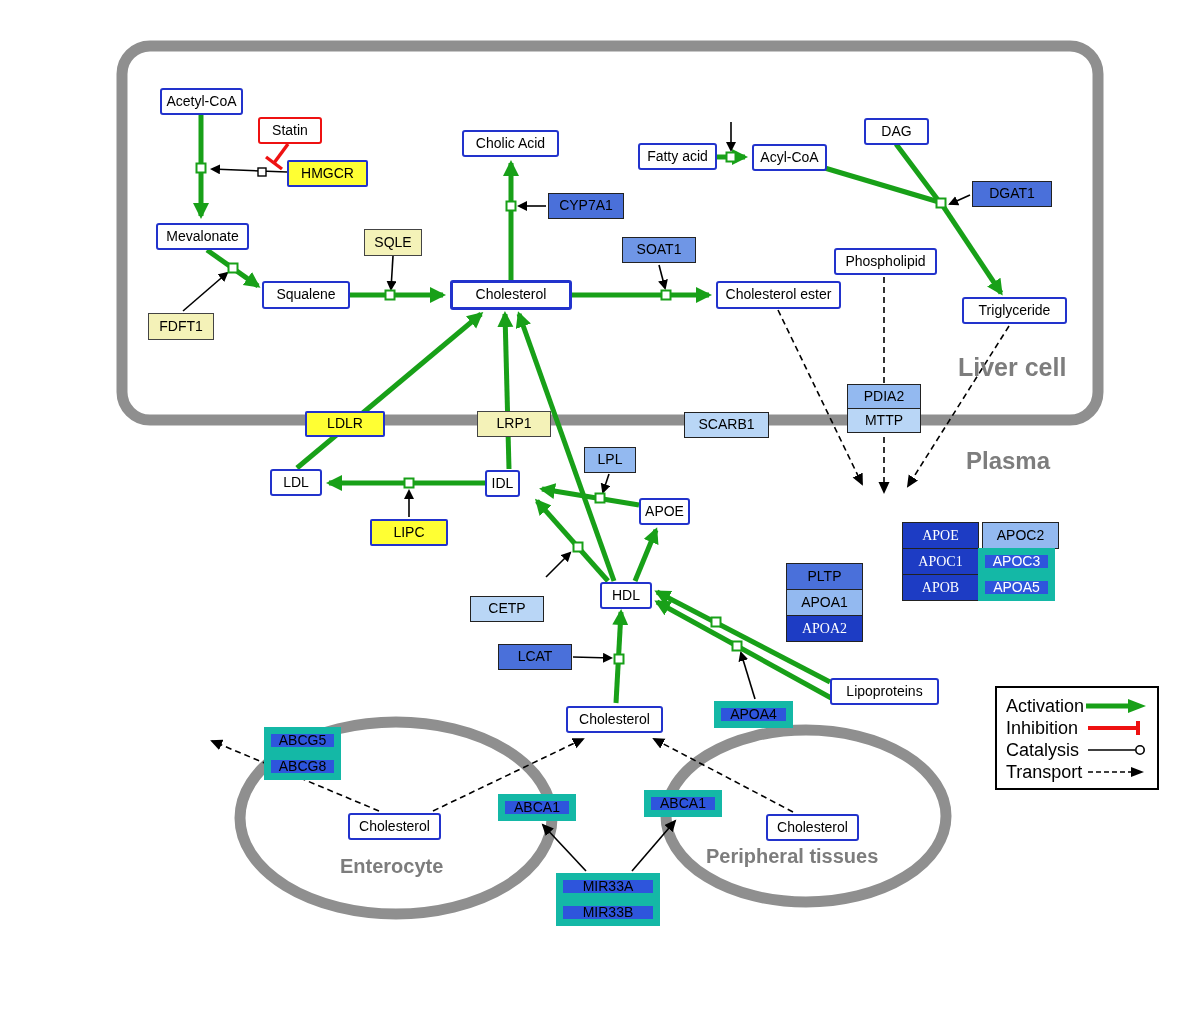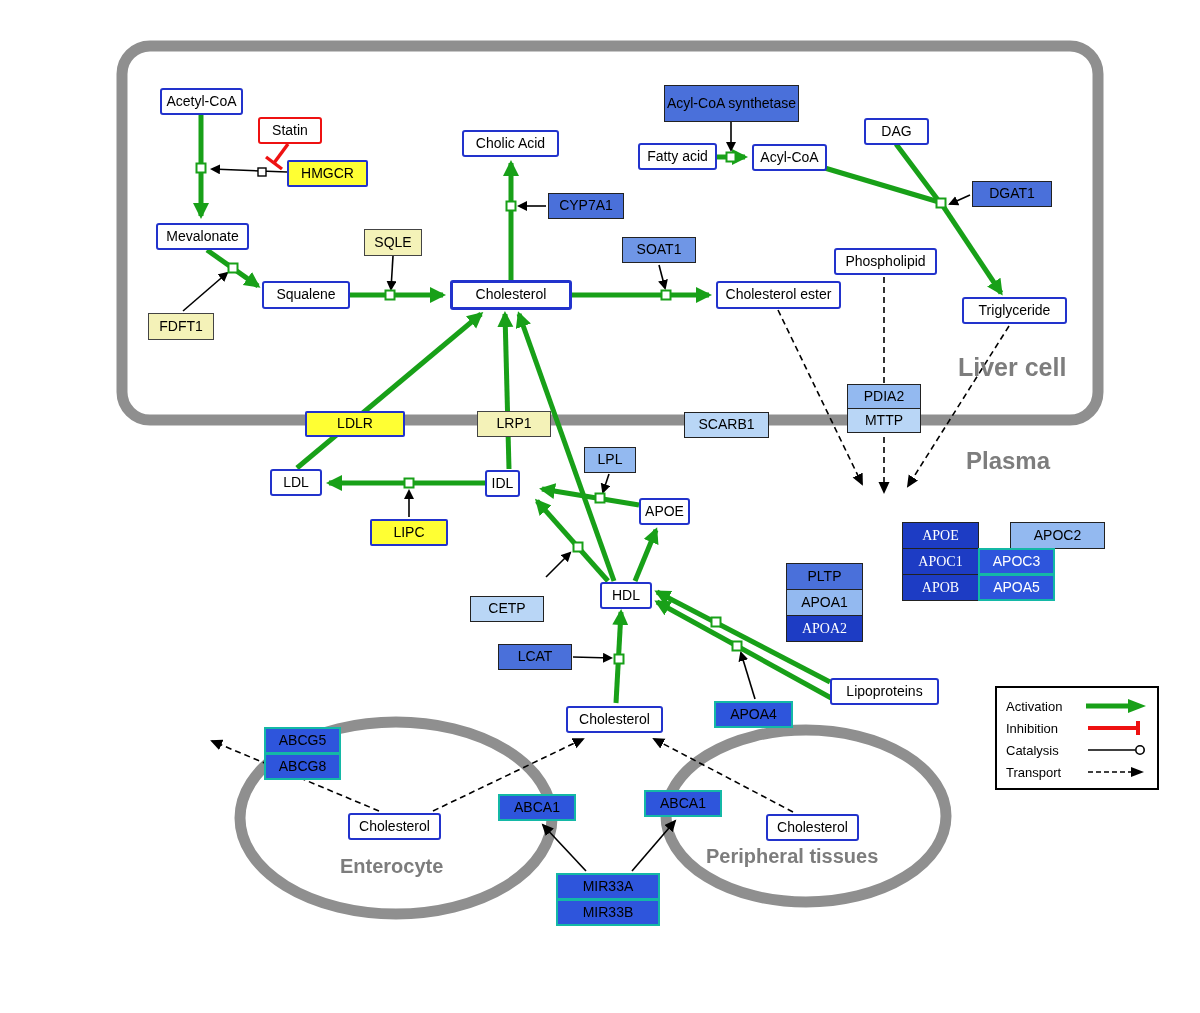--- a/index.html
+++ b/index.html
@@ -24,36 +24,36 @@
         font-size:14px;line-height:1.1;color:#000;text-align:center;background:#fff;}
   .m{border:2px solid var(--p-metabolite-blue);border-radius:3px;}
   .m-thick{border-width:3px;}
   .statin{border:2px solid var(--p-inhibition-red);border-radius:3px;}
   .yellow{background:var(--p-yellow);border:2px solid var(--p-metabolite-blue);border-radius:2px;}
   .paleyellow{background:var(--p-pale-yellow);border:1px solid #444;}
   .b1{background:var(--p-blue1);border:1px solid #222;}
   .b2{background:var(--p-blue2);border:1px solid #222;}
   .b3{background:var(--p-blue3);border:1px solid #222;}
   .b4{background:var(--p-blue4);border:1px solid #222;}
-  .b5{background:var(--p-blue5);border:2px solid #14b8a6;}
+  .b5{background:var(--p-blue5);border:7px solid #14b8a6;}
   .b6{background:var(--p-blue6);border:1px solid #222;color:#fff;font-family:Liberation Serif, serif;}
   .wt{color:#fff;}
 
   
   .clabel{position:absolute;font-weight:bold;color:var(--p-label-gray);}
   .lbl-liver{left:958px;top:353px;font-size:25px;}
   .lbl-plasma{left:966px;top:447px;font-size:24px;}
   .lbl-entero{left:340px;top:855px;font-size:20px;}
   .lbl-periph{left:706px;top:845px;font-size:20px;}
 
   
   .legend{position:absolute;left:995px;top:686px;width:164px;height:104px;box-sizing:border-box;
           border:2.5px solid #000;background:#fff;padding:7px 9px 5px 9px;display:flex;flex-direction:column;justify-content:space-between;}
   .lrow{display:flex;align-items:center;justify-content:space-between;height:22px;}
-  .lrow span{font-size:13px;color:#000;}
+  .lrow span{font-size:18px;color:#000;}
 </style>
 </head>
 <body>
 
 <div class="canvas">
 
   <svg class="edges" width="1200" height="1013">
     <defs>
       <marker id="ma" markerUnits="userSpaceOnUse" markerWidth="20" markerHeight="18" refX="13" refY="8" orient="auto">
           <path class="mk-g" d="M0,0 L16,8 L0,16 Z"></path>
@@ -148,45 +148,44 @@
   <div class="node yellow" style="left:287px;top:160px;width:81px;height:27px">HMGCR</div>
   <div class="node m" style="left:156px;top:223px;width:93px;height:27px">Mevalonate</div>
   <div class="node paleyellow" style="left:364px;top:229px;width:58px;height:27px">SQLE</div>
   <div class="node paleyellow" style="left:148px;top:313px;width:66px;height:27px">FDFT1</div>
   <div class="node m" style="left:262px;top:281px;width:88px;height:28px">Squalene</div>
   <div class="node m m-thick" style="left:450px;top:280px;width:122px;height:30px">Cholesterol</div>
   <div class="node m" style="left:462px;top:130px;width:97px;height:27px">Cholic Acid</div>
   <div class="node b4" style="left:548px;top:193px;width:76px;height:26px">CYP7A1</div>
   <div class="node b3" style="left:622px;top:237px;width:74px;height:26px">SOAT1</div>
   <div class="node m" style="left:716px;top:281px;width:125px;height:28px">Cholesterol ester</div>
-  <div class="node b4" style="left:664px;top:85px;width:135px;height:37px">Acyl-CoA synthetase</div>
   <div class="node m" style="left:638px;top:143px;width:79px;height:27px">Fatty acid</div>
   <div class="node m" style="left:752px;top:144px;width:75px;height:27px">Acyl-CoA</div>
   <div class="node m" style="left:864px;top:118px;width:65px;height:27px">DAG</div>
   <div class="node b4" style="left:972px;top:181px;width:80px;height:26px">DGAT1</div>
   <div class="node m" style="left:834px;top:248px;width:103px;height:27px">Phospholipid</div>
   <div class="node m" style="left:962px;top:297px;width:105px;height:27px">Triglyceride</div>
   <div class="node b2" style="left:847px;top:384px;width:74px;height:25px">PDIA2</div>
   <div class="node b1" style="left:847px;top:408px;width:74px;height:25px">MTTP</div>
 
-  <div class="node yellow" style="left:305px;top:411px;width:100px;height:26px">LDLR</div>
+  <div class="node yellow" style="left:305px;top:411px;width:80px;height:26px">LDLR</div>
   <div class="node paleyellow" style="left:477px;top:411px;width:74px;height:26px">LRP1</div>
   <div class="node b1" style="left:684px;top:412px;width:85px;height:26px">SCARB1</div>
 
   <div class="node m" style="left:270px;top:469px;width:52px;height:27px">LDL</div>
   <div class="node m" style="left:485px;top:470px;width:35px;height:27px">IDL</div>
   <div class="node b2" style="left:584px;top:447px;width:52px;height:26px">LPL</div>
   <div class="node m" style="left:639px;top:498px;width:51px;height:27px">APOE</div>
   <div class="node yellow" style="left:370px;top:519px;width:78px;height:27px">LIPC</div>
   <div class="node b1" style="left:470px;top:596px;width:74px;height:26px">CETP</div>
   <div class="node m" style="left:600px;top:582px;width:52px;height:27px">HDL</div>
   <div class="node b4" style="left:498px;top:644px;width:74px;height:26px">LCAT</div>
 
   <div class="node b6" style="left:902px;top:522px;width:77px;height:27px">APOE</div>
-  <div class="node b2" style="left:1010px;top:522px;width:95px;height:27px">APOC2</div>
+  <div class="node b2" style="left:982px;top:522px;width:77px;height:27px">APOC2</div>
   <div class="node b6" style="left:902px;top:548px;width:77px;height:27px">APOC1</div>
   <div class="node b5 wt" style="left:978px;top:548px;width:77px;height:27px">APOC3</div>
   <div class="node b6" style="left:902px;top:574px;width:77px;height:27px">APOB</div>
   <div class="node b5 wt" style="left:978px;top:574px;width:77px;height:27px">APOA5</div>
 
   <div class="node b4" style="left:786px;top:563px;width:77px;height:27px">PLTP</div>
   <div class="node b2" style="left:786px;top:589px;width:77px;height:27px">APOA1</div>
   <div class="node b6" style="left:786px;top:615px;width:77px;height:27px">APOA2</div>
   <div class="node b5" style="left:714px;top:701px;width:79px;height:27px">APOA4</div>
   <div class="node m" style="left:830px;top:678px;width:109px;height:27px">Lipoproteins</div>

